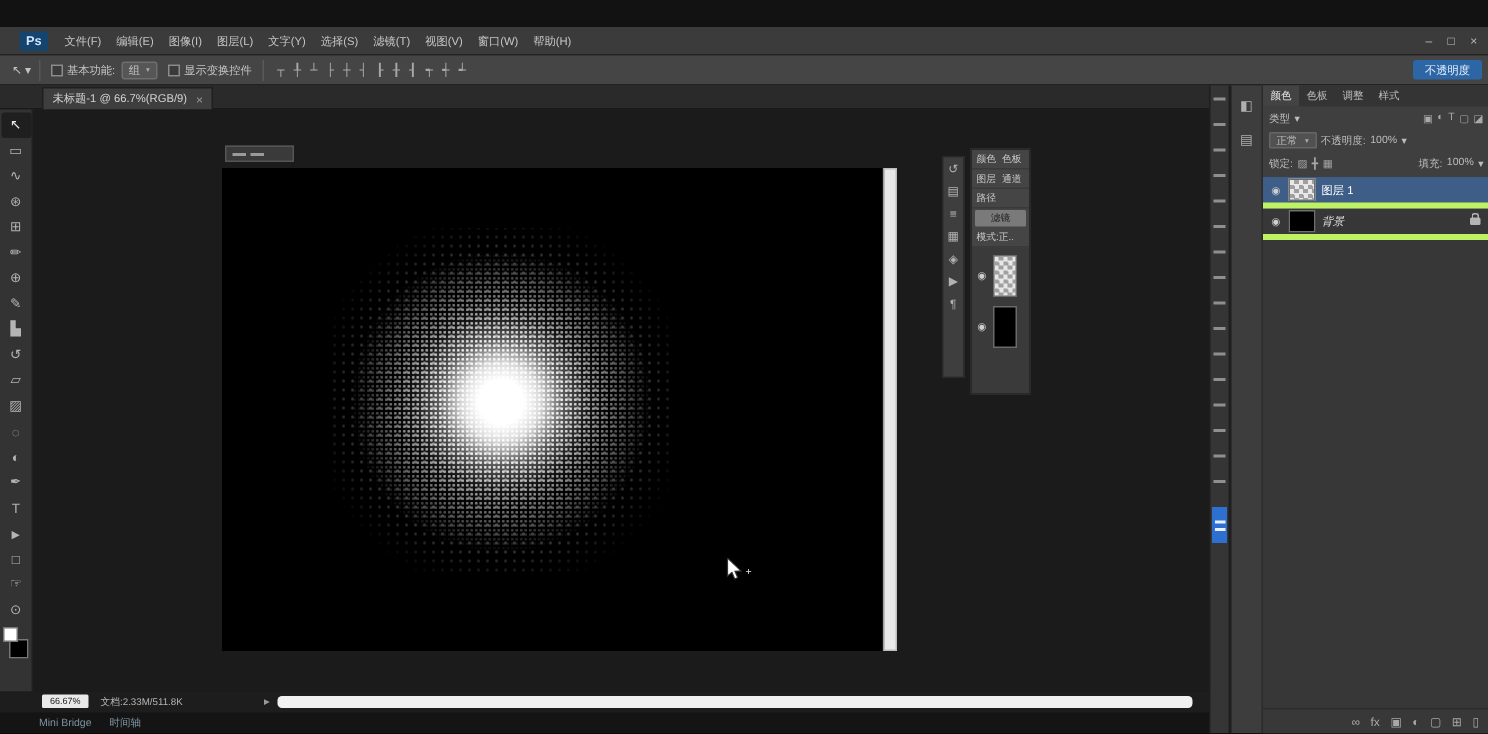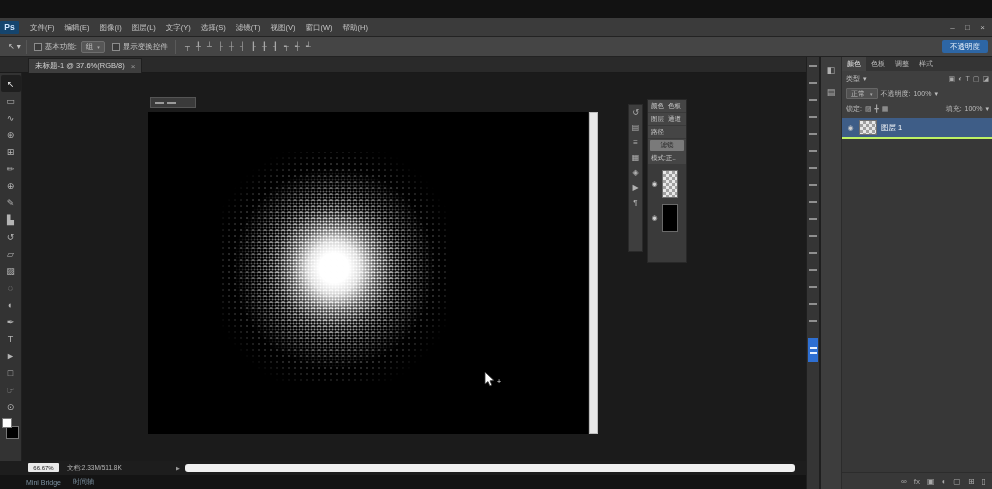--- a/index.html
+++ b/index.html
@@ -3,21 +3,21 @@
 <meta charset="utf-8">
 <style>
   *{box-sizing:border-box;margin:0;padding:0}
   html,body{width:992px;height:489px;background:#000;font-family:"Liberation Sans","DejaVu Sans",sans-serif}
   .screen{position:relative;width:992px;height:489px;overflow:hidden;background:#1c1c1c;color:#c8c8c8}
   .abs{position:absolute}
 
   
   #topgap{left:0;top:0;width:992px;height:18px;background:#121212}
   #menubar{left:0;top:18px;width:992px;height:19px;background:#3b3b3b;border-bottom:1px solid #232323;display:flex;align-items:center;font-size:7.5px;color:#c6c6c6}
-  .ps-logo{width:19px;height:13px;margin:0 6px 0 0;background:#15456e;color:#cfe6ff;font-size:8.5px;font-weight:bold;display:flex;align-items:center;justify-content:center;border-radius:1px}
+  .ps-logo{width:19px;height:13px;margin:0 6px 0 13px;background:#15456e;color:#cfe6ff;font-size:8.5px;font-weight:bold;display:flex;align-items:center;justify-content:center;border-radius:1px}
   .menu{padding:0 5px;line-height:19px;white-space:nowrap;cursor:default}
   .wincontrols{margin-left:auto;display:flex;height:19px;align-items:center;padding-right:2px}
   .winbtn{width:15px;text-align:center;font-size:8px;color:#bbb}
 
   
   #optionsbar{left:0;top:37px;width:992px;height:20px;background:#454545;border-bottom:1px solid #222;display:flex;align-items:center;font-size:7.5px;color:#c2c2c2}
   .opt-tool{display:flex;align-items:center;gap:2px;padding:0 5px;border-right:1px solid #565656;height:14px;margin-left:3px;font-size:8px}
   .checkbox{width:8px;height:8px;border:1px solid #8c8c8c;background:#3a3a3a;margin:0 3px 0 7px;flex:none}
   .opt-label{white-space:nowrap}
   .opt-drop{display:flex;align-items:center;gap:4px;background:#565656;border:1px solid #6e6e6e;border-radius:2px;height:12px;padding:0 4px;margin-left:4px;white-space:nowrap}
@@ -83,21 +83,21 @@
   .iconcol{position:absolute;left:0;top:8px;width:20px;display:flex;flex-direction:column;gap:12px;align-items:center;font-size:9px;color:#b0b0b0}
   .panel{position:absolute;left:20px;top:0;width:152px;height:432px;background:#3f3f3f;border-left:1px solid #2b2b2b}
   .ptabs{height:14px;background:#343434;display:flex;font-size:7px;color:#bdbdbd}
   .ptab{padding:0 5px;display:flex;align-items:center;white-space:nowrap}
   .ptab.active{background:#434343;color:#e2e2e2}
   .prow{height:15px;display:flex;align-items:center;font-size:7px;color:#bdbdbd;padding:0 4px;gap:3px;white-space:nowrap}
   .filter-icons{margin-left:auto;display:flex;gap:3px;font-size:7px;color:#a9a9a9}
   .sel{background:#515151;border:1px solid #666;height:11px;padding:0 4px;display:flex;gap:5px;align-items:center;border-radius:1px;white-space:nowrap}
   .lockicons{display:flex;gap:3px;font-size:7px;color:#a9a9a9;align-items:center}
   .layerlist{position:absolute;left:0;top:61px;right:0;height:354px;background:#373737}
-  .lrow{height:21px;display:flex;align-items:center;gap:4px;padding:0 4px;border-bottom:2px solid #bef264;font-size:7.5px;color:#ddd}
+  .lrow{height:21px;display:flex;align-items:center;gap:4px;padding:0 4px;border-bottom:4px solid #bef264;font-size:7.5px;color:#ddd}
   .lrow.selected{background:#3e5d87;color:#fff}
   .lthumb{width:18px;height:15px;border:1px solid #6f6f6f;flex:none}
   .lname{flex:1;white-space:nowrap;overflow:hidden}
   .italic{font-style:italic}
   .padlock{width:7px;height:5px;background:#b5b5b5;border-radius:1px;position:relative;flex:none;margin-right:2px}
   .padlock::before{content:"";position:absolute;left:1px;top:-3px;width:3px;height:3px;border:1px solid #b5b5b5;border-bottom:none;border-radius:2px 2px 0 0}
   .pfooter{position:absolute;left:0;right:0;bottom:0;height:17px;background:#383838;border-top:1px solid #2c2c2c;display:flex;justify-content:flex-end;align-items:center;gap:7px;padding-right:7px;font-size:8px;color:#a8a8a8}
 
   
   #statusbar{left:0;top:461px;width:806px;height:14px;background:#1d1d1d}
@@ -159,21 +159,21 @@
       <span>┨</span>
       <span>┭</span>
       <span>┽</span>
       <span>┵</span>
     </span>
     <span class="workspace-btn">不透明度</span>
   </div>
 
   <div class="abs" id="tabbar">
     <div class="doctab">
-      <span>未标题-1 @ 37.6%(RGB/8)</span>
+      <span>未标题-1 @ 66.7%(RGB/9)</span>
       <span class="close">×</span>
     </div>
   </div>
 
   <div class="abs" id="toolbar">
     <span class="tool selected">↖</span>
     <span class="tool">▭</span>
     <span class="tool">∿</span>
     <span class="tool">⊛</span>
     <span class="tool">⊞</span>
@@ -325,20 +325,26 @@
         <span style="margin-left:auto">填充:</span>
         <span>100%</span>
         <span class="arr">▾</span>
       </div>
       <div class="layerlist">
         <div class="lrow selected">
           <span class="eye">◉</span>
           <span class="lthumb checker"></span>
           <span class="lname">图层 1</span>
         </div>
+        <div class="lrow">
+          <span class="eye">◉</span>
+          <span class="lthumb blackthumb"></span>
+          <span class="lname italic">背景</span>
+          <span class="padlock"></span>
+        </div>
       </div>
       <div class="pfooter">
         <span>∞</span>
         <span>fx</span>
         <span>▣</span>
         <span>◐</span>
         <span>▢</span>
         <span>⊞</span>
         <span>▯</span>
       </div>

